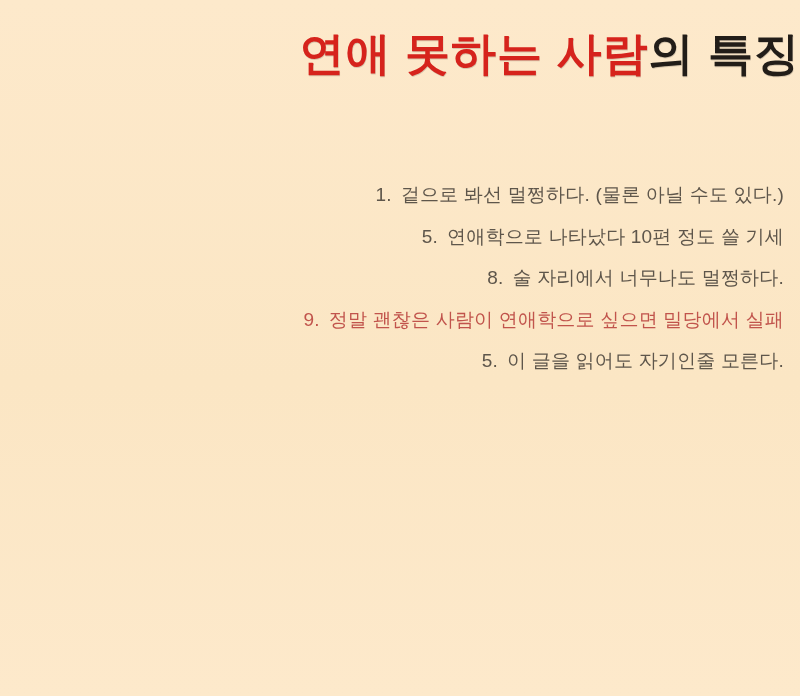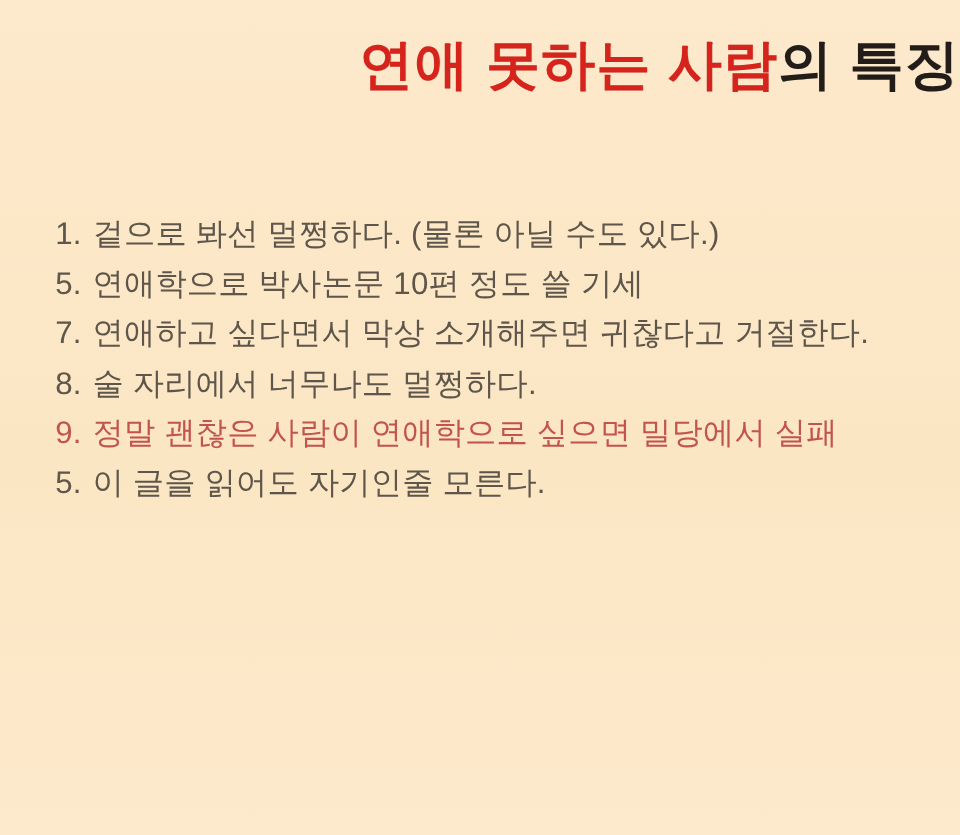--- a/index.html
+++ b/index.html
@@ -35,43 +35,41 @@
   .title-red  { color: var(--title-red); }
   .title-black{ color: var(--title-black); }
   .trait-list {
     position: absolute;
     top: 174px;
     left: 46px;
     right: 16px;
     list-style: none;
   }
   .trait-list li {
-    font-size: 26px;
+    font-size: 19px;
     line-height: 41.6px;
     color: var(--body-text);
     white-space: nowrap;
     letter-spacing: 0.2px;
+    text-align: right;
   }
   .trait-list li.hl { color: var(--highlight); }
   .num { display: inline-block; margin-right: 9px; }
 </style>
 </head>
 <body>
 
 <h1 class="title-wrap"><span class="title-red">연애 못하는 사람</span><span class="title-black">의 특징</span></h1>
 
 <ul class="trait-list">
   <li>
     <span class="num">1.</span><span>겉으로 봐선 멀쩡하다. (물론 아닐 수도 있다.)</span>
   </li>
   <li>
-    <span class="num">5.</span><span>연애학으로 박사논문 10편 정도 쓸 기세</span>
-  </li>
-  <li>
-    <span class="num">7.</span><span>연애하고 싶다면서 막상 소개해주면 귀찮다고 거절한다.</span>
+    <span class="num">5.</span><span>연애학으로 나타났다 10편 정도 쓸 기세</span>
   </li>
   <li>
     <span class="num">8.</span><span>술 자리에서 너무나도 멀쩡하다.</span>
   </li>
   <li class="hl">
     <span class="num">9.</span><span>정말 괜찮은 사람이 연애학으로 싶으면 밀당에서 실패</span>
   </li>
   <li>
     <span class="num">5.</span><span>이 글을 읽어도 자기인줄 모른다.</span>
   </li>

